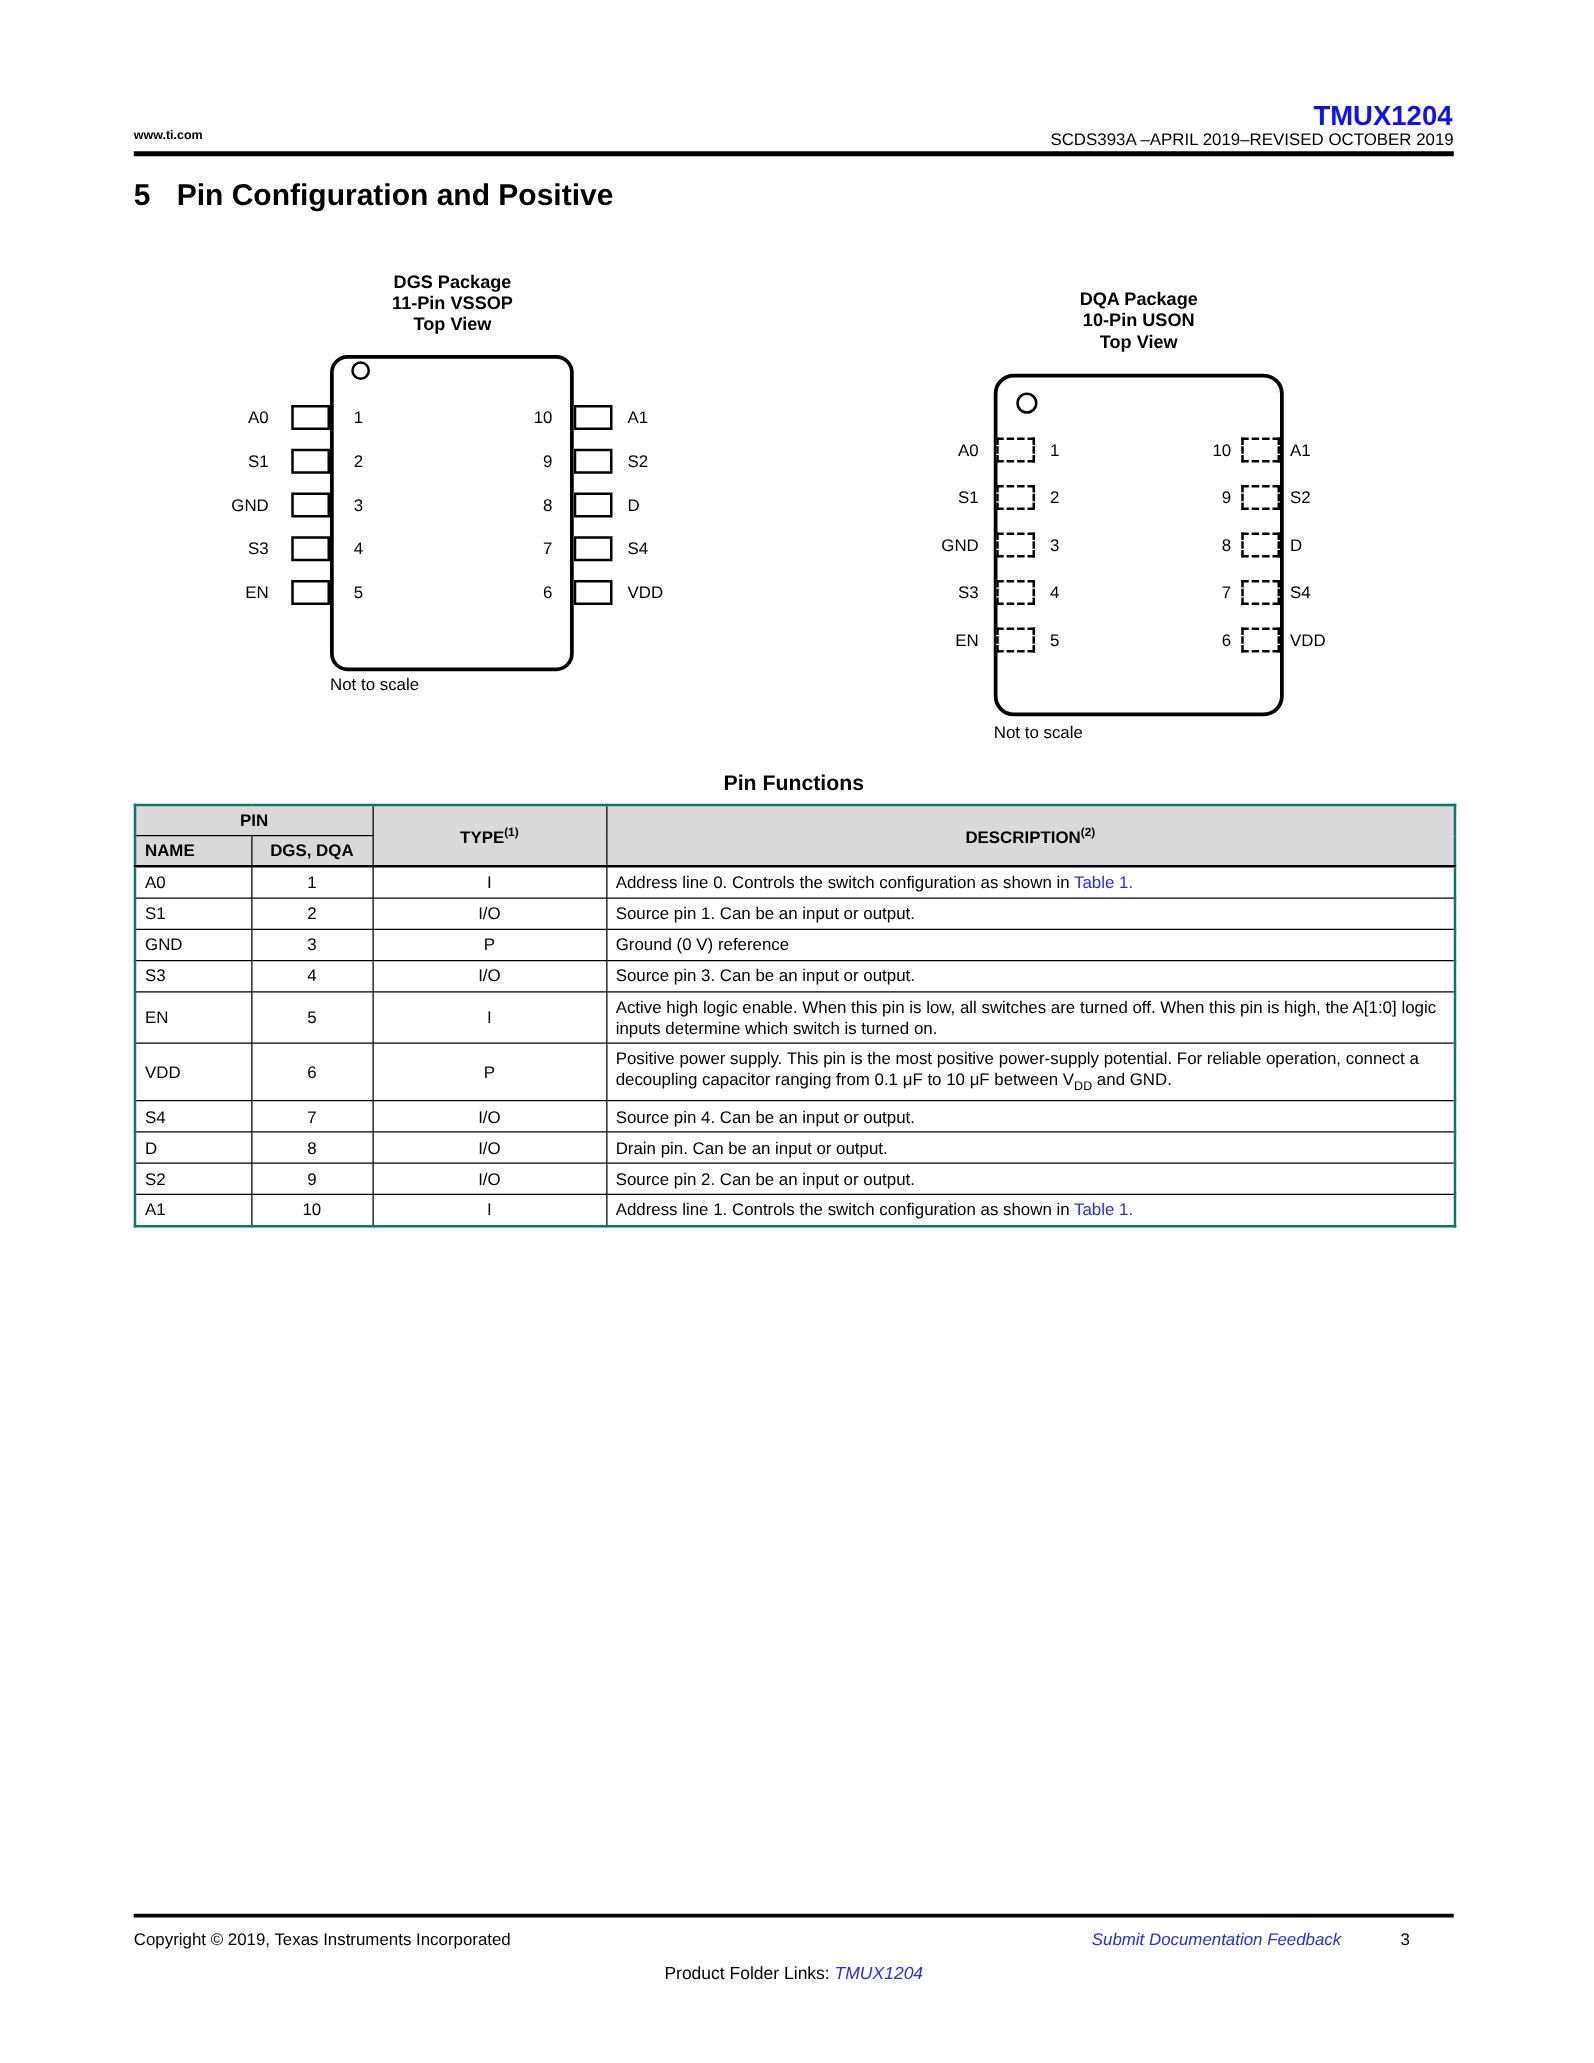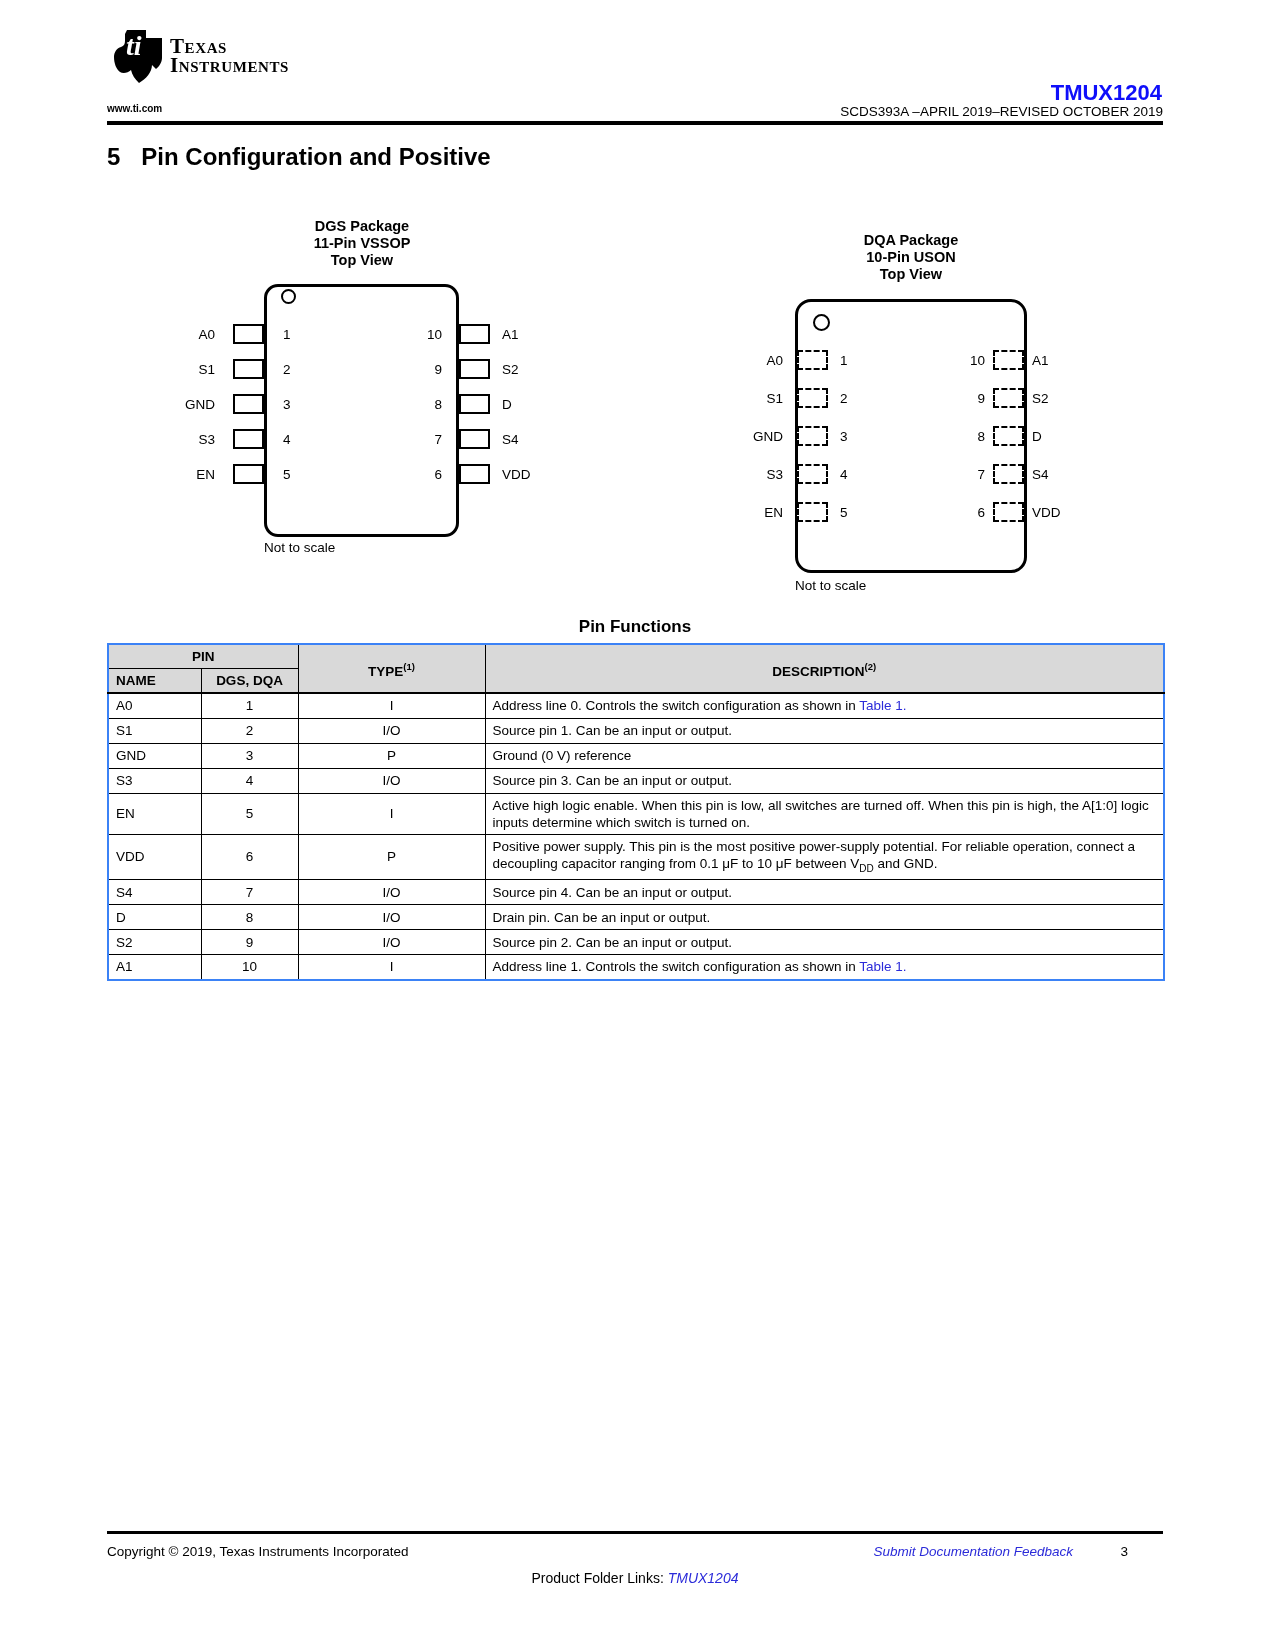--- a/index.html
+++ b/index.html
@@ -59,21 +59,21 @@
   .dqa .pbox.l { left:66px; }
   .dqa .pnl  { left:109px; }
   .dqa .pnr  { left:214px; width:40px; text-align:right; }
   .dqa .pbox.r { left:262px; }
   .dqa .pr   { left:301px; }
   .dqa .note { left:64px; top:346px; }
 
   
   .table-title { position:absolute; left:107px; top:617px; width:1056px; text-align:center; font-size:17px; font-weight:bold; }
   .pin-table { position:absolute; left:107px; top:643px; width:1056px; border-collapse:collapse; table-layout:fixed;
-               border:2px solid #3b82f6; font-size:13.5px; }
+               border:2px solid #0f766e; font-size:13.5px; }
   .pin-table th, .pin-table td { border:1px solid #000; padding:3px 7px; line-height:17px; box-sizing:border-box; }
   .pin-table thead th { background:#D9D9D9; font-weight:bold; text-align:center; }
   .pin-table thead { border-bottom:2px solid #000; }
   .pin-table thead .th-name { text-align:left; }
   .pin-table th.h-pin  { height:24px; }
   .pin-table tr.h2 th  { height:24px; }
   .pin-table td.c-name { text-align:left; }
   .pin-table td.c-num, .pin-table td.c-type { text-align:center; }
   .pin-table td { height:25px; vertical-align:middle; }
   sup { font-size:9.5px; }
@@ -91,32 +91,20 @@
   .feedback { position:absolute; right:90px; top:0; font-style:italic; }
   .page-num { position:absolute; right:35px; top:0; }
   .product-folder { position:absolute; left:107px; top:1570px; width:1056px; text-align:center; font-size:14px; }
   .product-folder .link { font-style:italic; }
 </style>
 </head>
 <body>
 
 <div class="page">
 
-  <div class="ti-logo">
-    <span>
-      <svg width="52" height="56" viewBox="0 0 52 56">
-        <path fill="#000" d="M15 2 L34 2 L34 10 L50 10 L50 30 C50 34 47 39 44 41 L40 37 C40 44 34 51 27 55 C23 51 20 47 19 42 C16 45 11 46 8 44 C4 41 2 35 2 29 C2 24 5 20 9 19 C12 18 13 16 13 13 L13 6 Z"></path>
-        <text x="14" y="27" font-family="Liberation Serif, serif" font-style="italic" font-weight="bold" font-size="28" fill="#fff">ti</text>
-      </svg>
-    </span>
-    <span class="logo-text">
-      <span class="line"><span class="cap">T</span><span class="rest">EXAS</span></span><br>
-      <span class="line"><span class="cap">I</span><span class="rest">NSTRUMENTS</span></span>
-    </span>
-  </div>
 
   <div class="part-number">TMUX1204</div>
   <a class="site">www.ti.com</a>
   <div class="docline">SCDS393A –APRIL 2019–REVISED OCTOBER 2019</div>
   <div class="header-rule"></div>
 
   <div class="section-heading">
     <span class="sec-num">5</span><span>Pin Configuration and Positive</span>
   </div>
 

